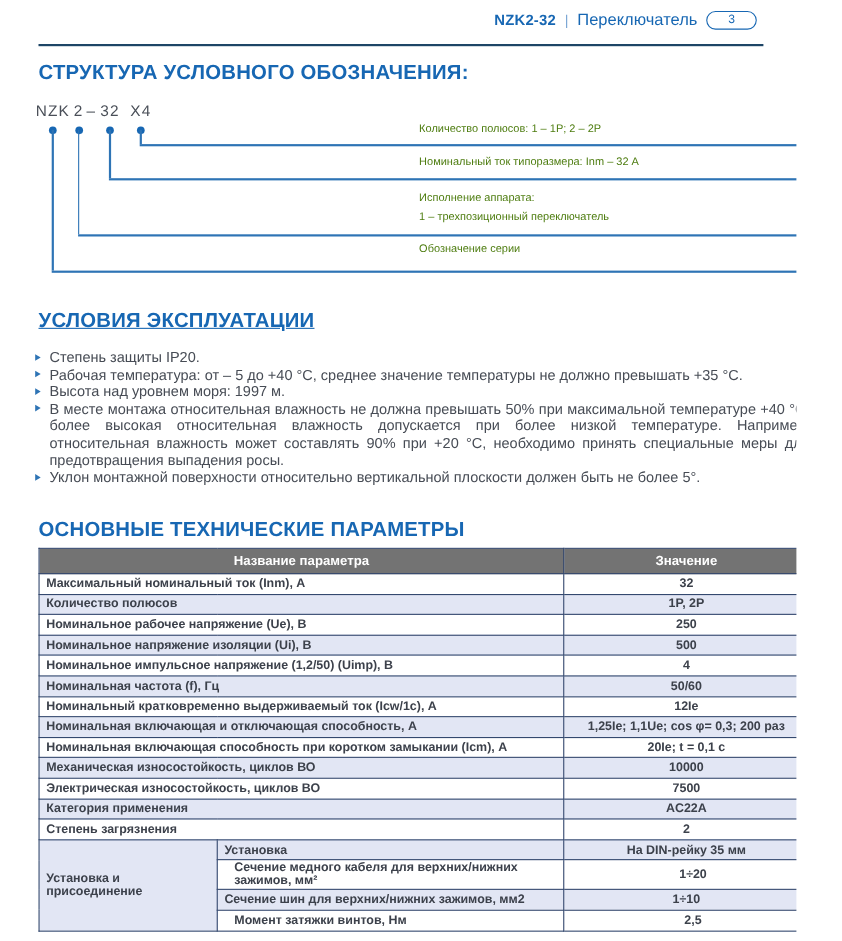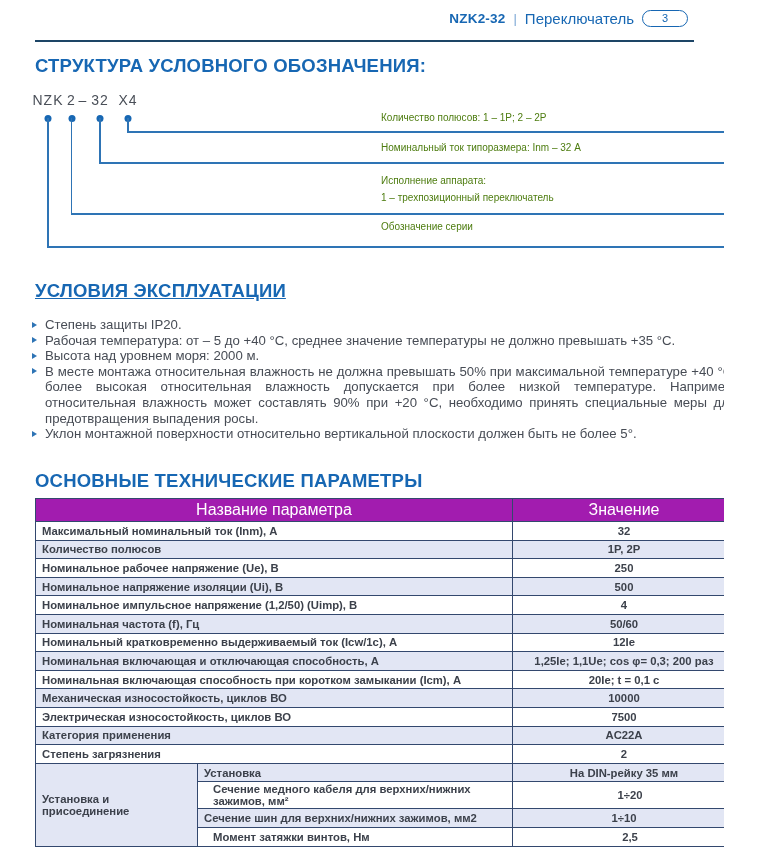--- a/index.html
+++ b/index.html
@@ -46,21 +46,21 @@
     border-left:5.5px solid #2e74b5;border-top:3.5px solid transparent;border-bottom:3.5px solid transparent;
   }
   
   .params-table{
     position:absolute;left:35px;top:498px;width:700px;border-collapse:collapse;table-layout:fixed;
     font-size:11.3px;color:#3c414b;
   }
   .params-table th,.params-table td{border:1px solid #33486e;box-sizing:border-box;font-weight:bold;}
   .params-table{border:1.5px solid #2f4468;}
   .params-table thead th{
-    background:#a21caf;color:#ffffff;font-weight:400;font-size:16px;height:23px;text-align:center;
+    background:#737373;color:#ffffff;font-weight:700;font-size:12px;height:23px;text-align:center;
   }
   .params-table thead th.value-head{border-left:1.5px solid #ffffff;}
   .params-table td{height:18.6px;padding:1px 6px;}
   .params-table td.val{text-align:center;padding:1px 3px;}
   .params-table tr.stripe td{background:#e2e6f4;}
   .params-table td.plain{background:#ffffff;padding-left:15px;}
   .params-table td.group-label{background:#e2e6f4;vertical-align:middle;}
 </style>
 </head>
 <body>
@@ -112,21 +112,21 @@
     <div class="diag-label" style="top:129px">
       <span>Обозначение серии</span>
     </div>
   </div>
 
   <h2 class="sec-title" id="title-conditions">УСЛОВИЯ ЭКСПЛУАТАЦИИ</h2>
 
   <ul class="bullets">
     <li><span class="tri"></span><span>Степень защиты IP20.</span></li>
     <li><span class="tri"></span><span>Рабочая температура: от – 5 до +40 °C, среднее значение температуры не должно превышать +35 °C.</span></li>
-    <li><span class="tri"></span><span>Высота над уровнем моря: 2000 м.</span></li>
+    <li><span class="tri"></span><span>Высота над уровнем моря: 1997 м.</span></li>
     <li><span class="tri"></span><span>В месте монтажа относительная влажность не должна превышать 50% при максимальной температуре +40 °C, более высокая относительная влажность допускается при более низкой температуре. Например, относительная влажность может составлять 90% при +20 °C, необходимо принять специальные меры для предотвращения выпадения росы.</span></li>
     <li><span class="tri"></span><span>Уклон монтажной поверхности относительно вертикальной плоскости должен быть не более 5°.</span></li>
   </ul>
 
   <h2 class="sec-title" id="title-params">ОСНОВНЫЕ ТЕХНИЧЕСКИЕ ПАРАМЕТРЫ</h2>
 
   <table class="params-table">
     <colgroup>
         <col style="width:162px">
         <col style="width:315px">

